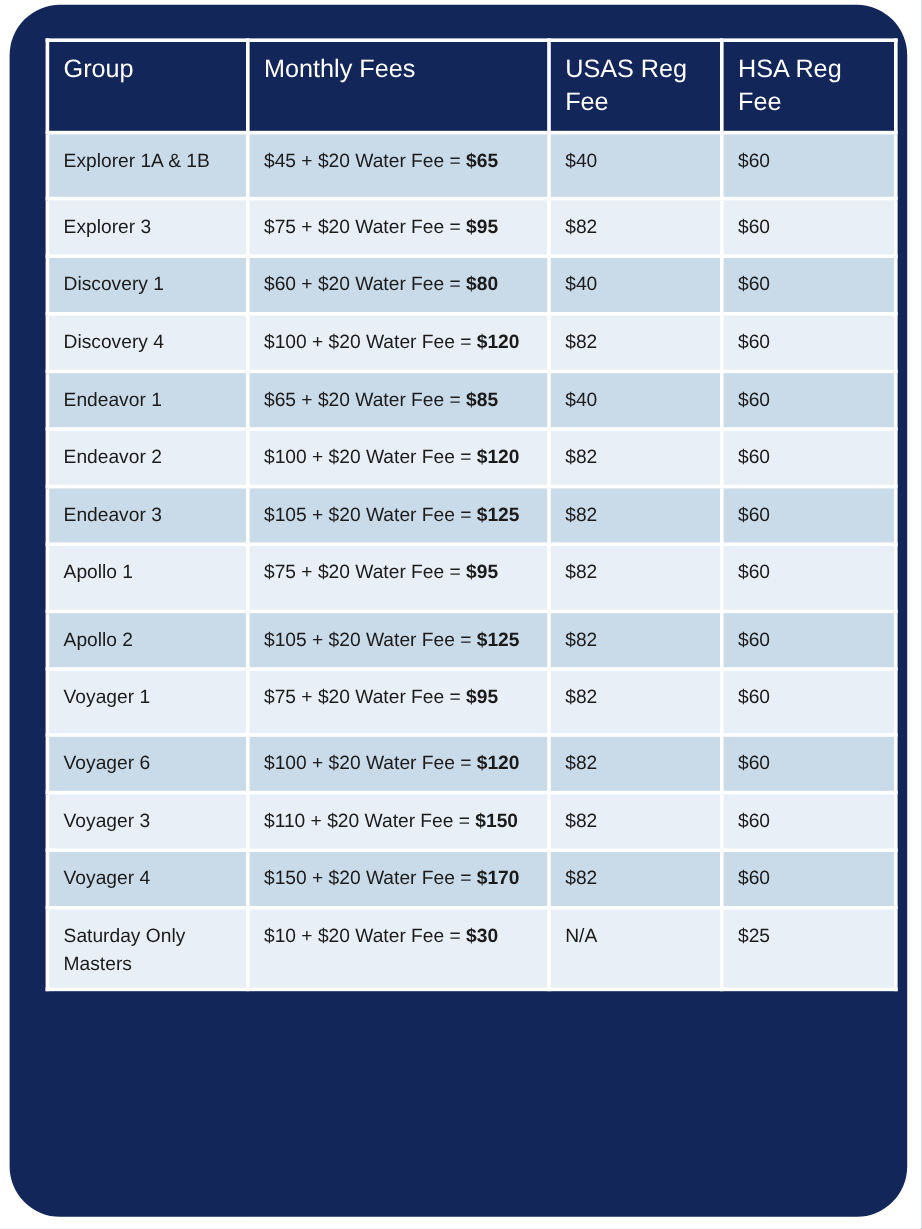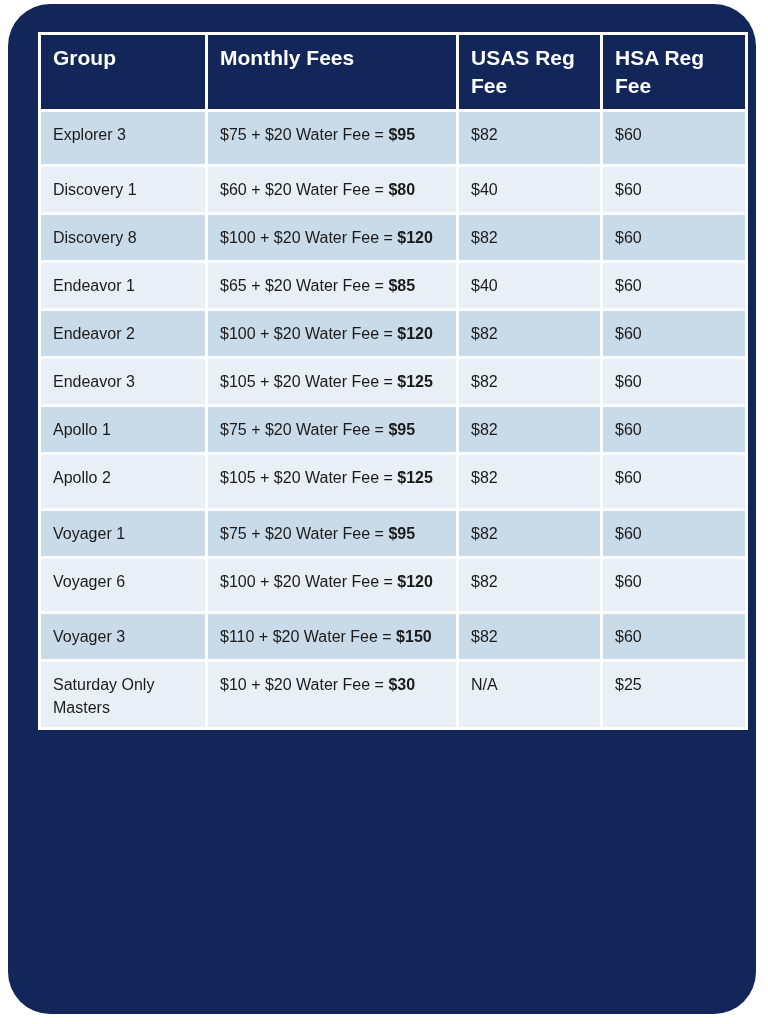--- a/index.html
+++ b/index.html
@@ -44,21 +44,21 @@
     vertical-align: top;
     text-align: left;
     padding: 11px 8px 8px 12px;
     box-sizing: border-box;
   }
   .fee-table thead tr { height: 72px; }
   .fee-table thead th {
     background: #12265A;
     color: #ffffff;
     font-size: 21px;
-    font-weight: 700;
+    font-weight: 400;
     line-height: 1.35;
     padding-top: 9px;
   }
   .fee-table tbody tr { height: 48px; }
   .fee-table tbody tr:nth-child(1)  { height: 55px; }
   .fee-table tbody tr:nth-child(8)  { height: 56px; margin-top: 21px; }
   .fee-table tbody tr:nth-child(10) { height: 55px; }
   .fee-table tbody tr:nth-child(18) { height: 58px; }
 
   .fee-table tbody td {
@@ -86,33 +86,39 @@
       <thead>
         <tr>
           <th>Group</th>
           <th>Monthly Fees</th>
           <th>USAS Reg Fee</th>
           <th>HSA Reg Fee</th>
         </tr>
       </thead>
       <tbody id="fee-table-body">
           <tr>
+            <td>Explorer 1A &amp; 1B</td>
+            <td><span>$45 + $20 Water Fee = </span><span class="fee-total">$65</span></td>
+            <td>$40</td>
+            <td>$60</td>
+          </tr>
+          <tr>
             <td>Explorer 3</td>
             <td><span>$75 + $20 Water Fee = </span><span class="fee-total">$95</span></td>
             <td>$82</td>
             <td>$60</td>
           </tr>
           <tr>
             <td>Discovery 1</td>
             <td><span>$60 + $20 Water Fee = </span><span class="fee-total">$80</span></td>
             <td>$40</td>
             <td>$60</td>
           </tr>
           <tr>
-            <td>Discovery 8</td>
+            <td>Discovery 4</td>
             <td><span>$100 + $20 Water Fee = </span><span class="fee-total">$120</span></td>
             <td>$82</td>
             <td>$60</td>
           </tr>
           <tr>
             <td>Endeavor 1</td>
             <td><span>$65 + $20 Water Fee = </span><span class="fee-total">$85</span></td>
             <td>$40</td>
             <td>$60</td>
           </tr>
@@ -152,20 +158,26 @@
             <td>$82</td>
             <td>$60</td>
           </tr>
           <tr>
             <td>Voyager 3</td>
             <td><span>$110 + $20 Water Fee = </span><span class="fee-total">$150</span></td>
             <td>$82</td>
             <td>$60</td>
           </tr>
           <tr>
+            <td>Voyager 4</td>
+            <td><span>$150 + $20 Water Fee = </span><span class="fee-total">$170</span></td>
+            <td>$82</td>
+            <td>$60</td>
+          </tr>
+          <tr>
             <td>Saturday Only Masters</td>
             <td><span>$10 + $20 Water Fee = </span><span class="fee-total">$30</span></td>
             <td>N/A</td>
             <td>$25</td>
           </tr>
         </tbody>
     </table>
   </div>
 </div>
 

